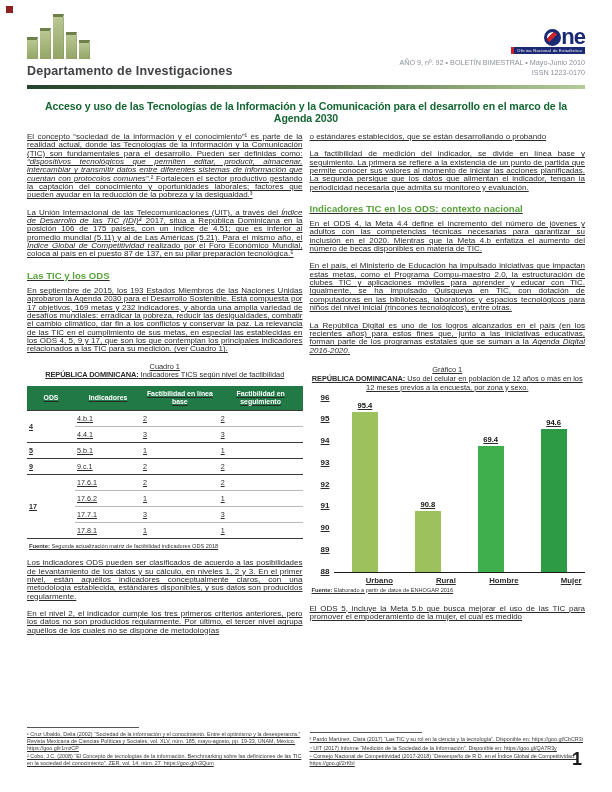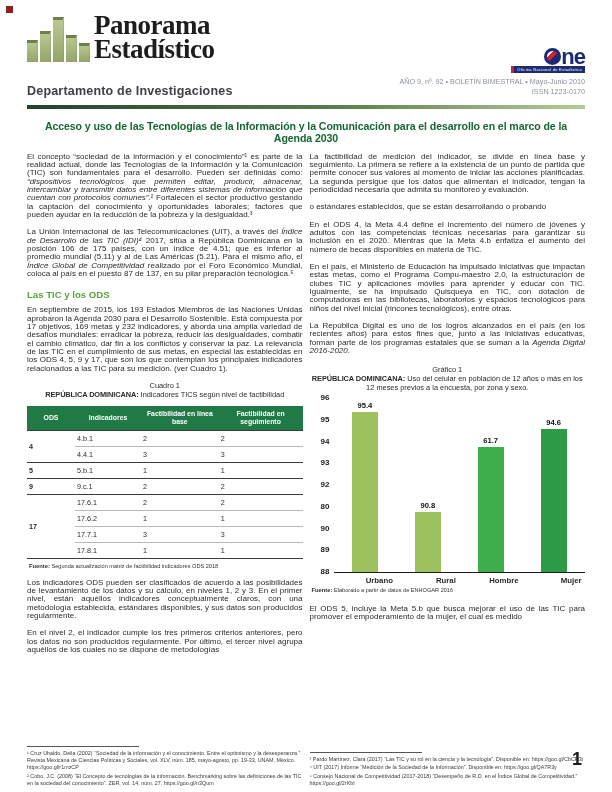--- a/index.html
+++ b/index.html
@@ -10,37 +10,37 @@
   
   .header{padding:14px 27px 0 27px;}
   .header-row{display:flex;justify-content:space-between;align-items:flex-end;}
   .brand{display:flex;align-items:flex-end;}
   .logo-bars{display:flex;align-items:flex-end;gap:2px;margin-right:4px;}
   .logo-bars div{width:10px;background:linear-gradient(180deg,#b9c792 0%,#93a566 100%);
                  border-top:3px solid #6f7f4a;border-right:1px solid #77875247;}
   .lb1{height:19px}.lb2{height:28px}.lb3{height:42px}.lb4{height:24px}.lb5{height:16px}
   .brand-text{font-family:"Liberation Serif",serif;font-weight:bold;color:#1d1d1d;
               font-size:27px;line-height:0.88;letter-spacing:-0.5px;}
-  .brand-sub{font-weight:bold;color:#3f4145;font-size:12.5px;margin-top:22px;letter-spacing:0.2px;}
+  .brand-sub{font-weight:bold;color:#3f4145;font-size:12.5px;margin-top:5px;letter-spacing:0.2px;}
   .head-right{text-align:right;}
   .one-logo{display:inline-flex;flex-direction:column;align-items:flex-end;margin-bottom:4px;}
-  .one-top{display:flex;align-items:flex-start;}
+  .one-top{display:flex;align-items:flex-end;}
   .one-circle{width:17px;height:17px;border-radius:50%;border:3px solid #1b2a74;box-sizing:border-box;
               background:linear-gradient(135deg,#f2f2f2 30%,#cc2229 30%,#cc2229 55%,#1b2a74 55%);}
   .one-ne{font-weight:bold;color:#1b2a74;font-size:22px;line-height:0.8;letter-spacing:-1px;}
   .one-tagline{background:#1b2a74;color:#fff;font-size:4px;padding:1px 3px;margin-top:1px;
                letter-spacing:0.3px;border-left:3px solid #cc2229;}
   .issue-line{color:#8b909a;font-size:7.2px;line-height:1.4;}
   .header-rule{height:4px;margin-top:7px;background:linear-gradient(to right,#24432d 0%,#5d7a4e 55%,#b6cc97 100%);}
 
   .doc-title{margin:11px 27px 0 27px;text-align:center;font-weight:bold;font-size:10.6px;
              color:#166734;letter-spacing:-0.1px;}
 
   
-  .cols{display:flex;gap:7px;margin:9px 27px 0 27px;height:640px;}
+  .cols{display:flex;gap:7px;margin:9px 27px 0 27px;height:640px;text-decoration:underline;}
   .col{width:284px;display:flex;flex-direction:column;}
   .para{font-size:8px;line-height:8.35px;text-align:justify;margin:0 0 9px 0;}
   .it{font-style:italic;}
   .sec-head{color:#5aa33c;font-weight:bold;font-size:9.6px;margin:2px 0 6px 0;}
   .cap{text-align:center;font-size:7.4px;line-height:1.2;margin-bottom:4px;}
   .cap b{letter-spacing:-0.1px;}
 
   
   table.ods{width:100%;border-collapse:collapse;margin:2px 0 2px 0;}
   table.ods th{background:#217a46;color:#fff;font-weight:bold;font-size:6.9px;line-height:1.15;
@@ -84,24 +84,20 @@
     <div class="header-row">
       <div>
         <div class="brand">
           <div class="logo-bars">
             <div class="lb1"></div>
               <div class="lb2"></div>
               <div class="lb3"></div>
               <div class="lb4"></div>
               <div class="lb5"></div>
           </div>
-          <div class="brand-text">
-            <div>Panorama</div>
-            <div>Estadístico</div>
-          </div>
         </div>
         <div class="brand-sub">Departamento de Investigaciones</div>
       </div>
       <div class="head-right">
         <div class="one-logo">
           <div class="one-top">
             <span class="one-circle"></span>
             <span class="one-ne">ne</span>
           </div>
           <div class="one-tagline">Oficina Nacional de Estadística</div>
@@ -191,55 +187,56 @@
       <p class="para">En el nivel 2, el indicador cumple los tres primeros criterios anteriores, pero los datos no son producidos regularmente. Por último, el tercer nivel agrupa aquéllos de los cuales no se dispone de metodologías</p>
 
       <div class="footnotes">
         <div class="fn-rule"></div>
         <p class="fn">¹ Cruz Ubaldo, Delia (2002) “Sociedad de la información y el conocimiento. Entre el optimismo y la desesperanza.” Revista Mexicana de Ciencias Políticas y Sociales, vol. XLV, núm. 185, mayo-agosto, pp. 19-33, UNAM, México. https://goo.gl/r1mzCP</p>
         <p class="fn">² Cobo, J.C. (2008) “El Concepto de tecnologías de la información. Benchmarking sobre las definiciones de las TIC en la sociedad del conocimiento”. ZER, vol. 14, núm. 27. https://goo.gl/n3Qum</p>
       </div>
     </div>
 
     <div class="col">
+      <p class="para">o estándares establecidos, que se están desarrollando o probando</p>
       <p class="para">La factibilidad de medición del indicador, se divide en línea base y seguimiento. La primera se refiere a la existencia de un punto de partida que permite conocer sus valores al momento de iniciar las acciones planificadas. La segunda persigue que los datos que alimentan el indicador, tengan la periodicidad necesaria que admita su monitoreo y evaluación.</p>
-      <p class="para">o estándares establecidos, que se están desarrollando o probando</p>
-
+
+      <div class="sec-head">Indicadores TIC en los ODS: contexto nacional</div>
       <p class="para">En el ODS 4, la Meta 4.4 define el incremento del número de jóvenes y adultos con las competencias técnicas necesarias para garantizar su inclusión en el 2020. Mientras que la Meta 4.b enfatiza el aumento del número de becas disponibles en materia de TIC.</p>
       <p class="para">En el país, el Ministerio de Educación ha impulsado iniciativas que impactan estas metas, como el Programa Compu-maestro 2.0, la estructuración de clubes TIC y aplicaciones móviles para aprender y educar con TIC. Igualmente, se ha impulsado Quisqueya en TIC, con dotación de computadoras en las bibliotecas, laboratorios y espacios tecnológicos para niños del nivel inicial (rincones tecnológicos), entre otras.</p>
       <p class="para"><span>La República Digital es uno de los logros alcanzados en el país (en los recientes años) para estos fines que, junto a las iniciativas educativas, forman parte de los programas estatales que se suman a la </span><span class="it">Agenda Digital 2016-2020</span><span>.</span></p>
 
       <div class="chart-wrap">
         <div class="cap">
           <span>Gráfico 1</span><br>
           <b>REPÚBLICA DOMINICANA:</b><span> Uso del celular en población de 12 años o más en los 12 meses previos a la encuesta, por zona y sexo.</span>
         </div>
         <div class="chart">
           <div class="yaxis">
             <span>96</span>
             <span>95</span>
             <span>94</span>
             <span>93</span>
             <span>92</span>
-            <span>80</span>
+            <span>91</span>
             <span>90</span>
             <span>89</span>
             <span>88</span>
           </div>
           <div class="plot">
             <div class="barslot">
               <span class="barval">95.4</span>
               <div class="bar" style="height: 160px; background: rgb(157, 194, 93);"></div>
             </div>
             <div class="barslot">
               <span class="barval">90.8</span>
               <div class="bar" style="height: 60.5px; background: rgb(157, 194, 93);"></div>
             </div>
             <div class="barslot">
-              <span class="barval">61.7</span>
+              <span class="barval">69.4</span>
               <div class="bar" style="height: 125.4px; background: rgb(63, 174, 77);"></div>
             </div>
             <div class="barslot">
               <span class="barval">94.6</span>
               <div class="bar" style="height: 142.7px; background: rgb(45, 154, 70);"></div>
             </div>
           </div>
         </div>
         <div class="xlabels">
           <span>Urbano</span>

